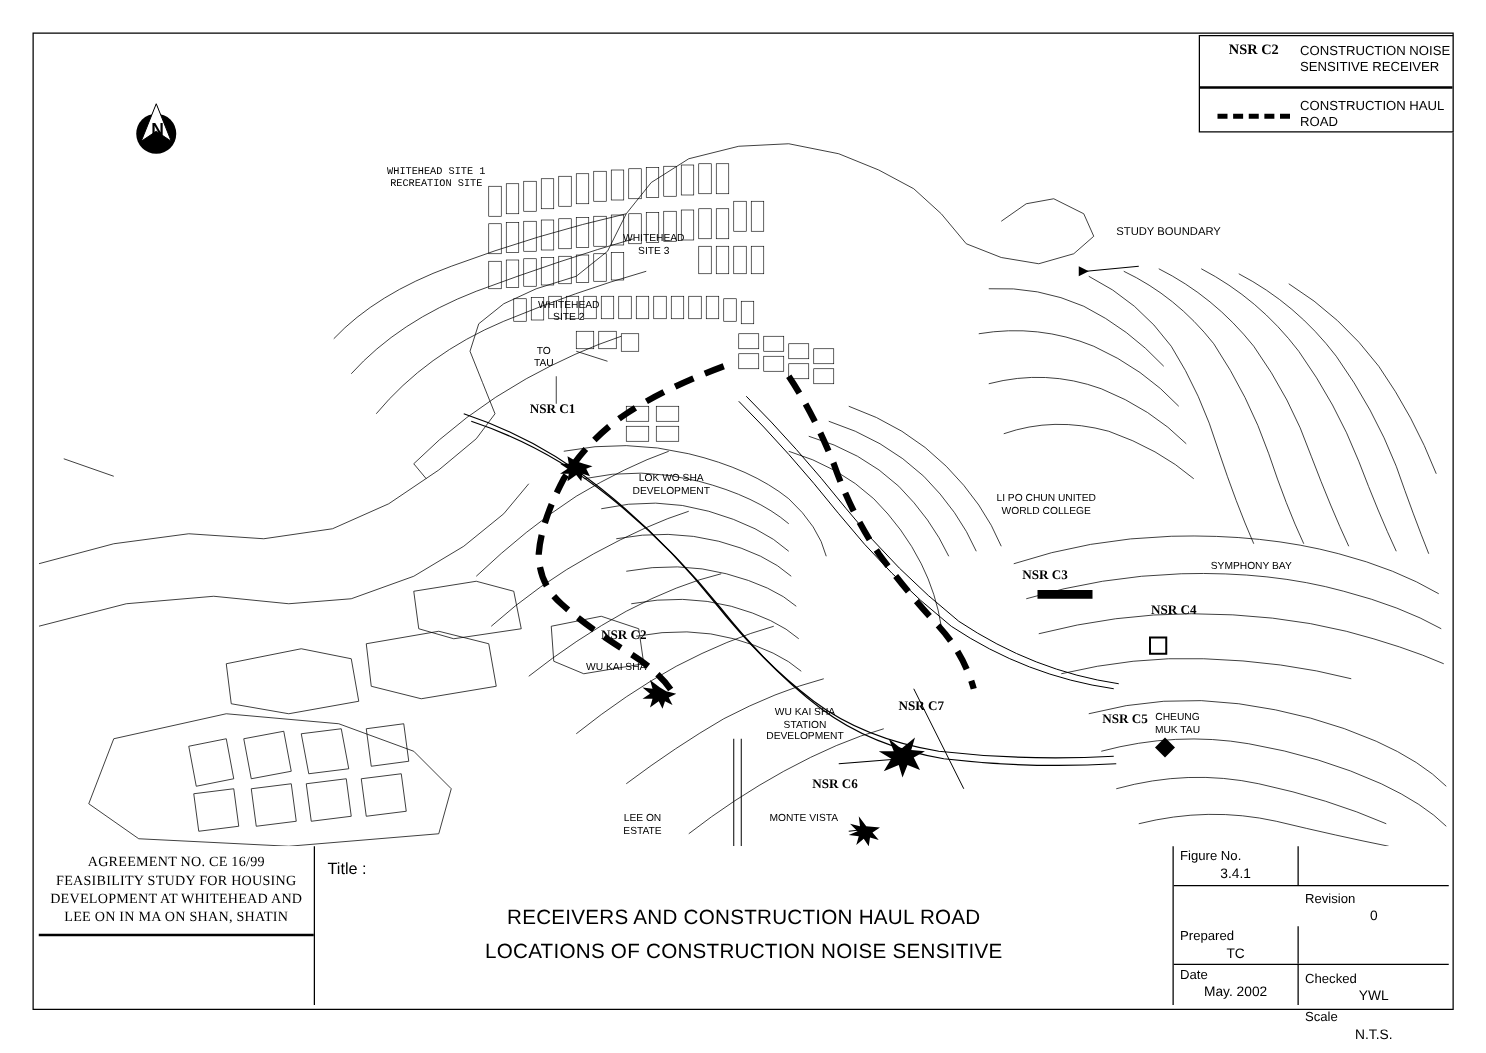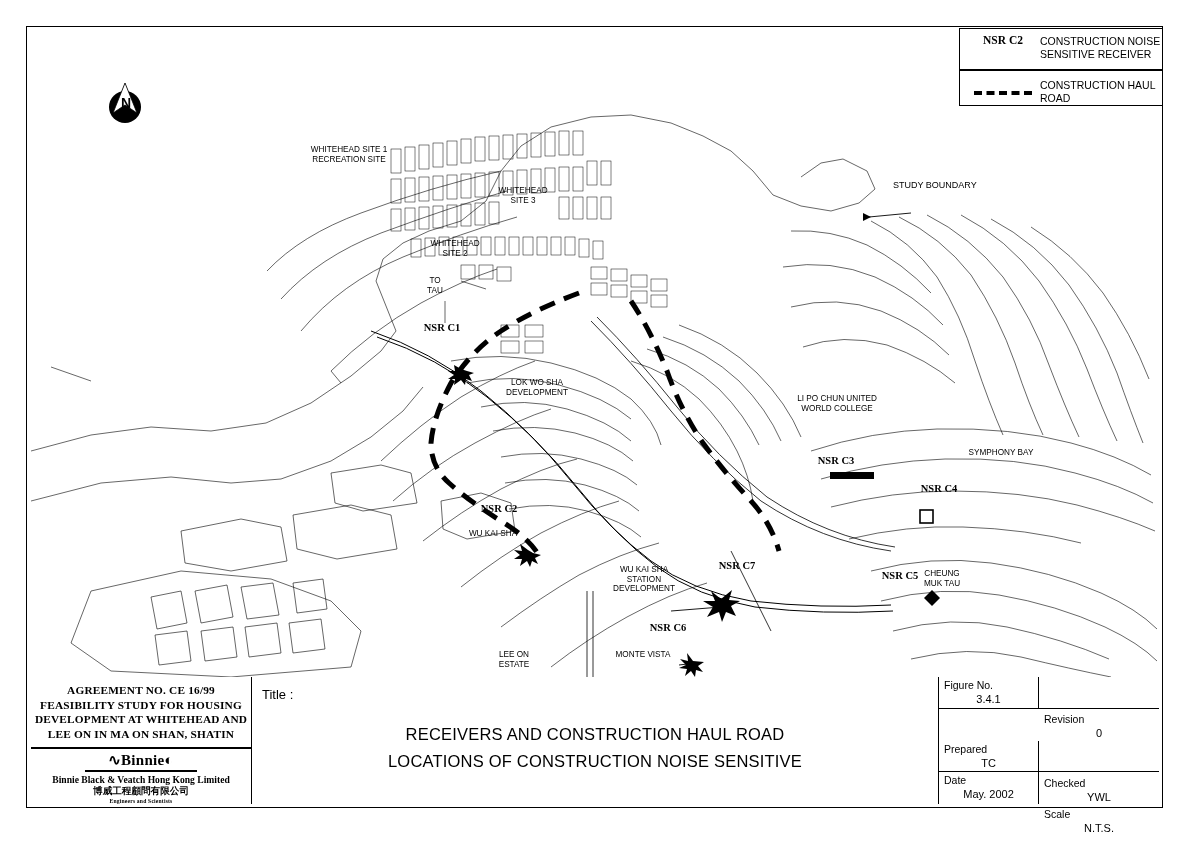--- a/index.html
+++ b/index.html
@@ -12,21 +12,21 @@
   #map svg{position:absolute;left:0;top:0;}
 
   
   .legend{position:absolute;left:959px;top:28px;width:204px;height:78px;border:1.5px solid #000;background:#fff;box-sizing:border-box;}
   .legend .divider{position:absolute;left:0;top:40px;width:100%;height:1.5px;background:#000;}
   .legend .nsr-sym{position:absolute;left:12px;top:5px;width:62px;text-align:center;font-size:11.5px;font-weight:bold;line-height:13px;font-family:"Liberation Serif",serif;}
   .legend .nsr-text{position:absolute;left:80px;top:6px;width:118px;font-size:10.5px;line-height:13px;}
   .legend .haul-sym{position:absolute;left:14px;top:62px;width:58px;height:0;border-top:4px dashed #000;}
   .legend .haul-text{position:absolute;left:80px;top:50px;width:118px;font-size:10.5px;line-height:13px;}
   .tb-left{position:absolute;left:31px;top:677px;width:221px;height:127px;border-right:1.5px solid #000;box-sizing:border-box;}
-  .tb-agreement{position:absolute;left:0;top:6px;width:100%;text-align:center;font-family:"Liberation Serif",serif;font-size:11.3px;font-weight:bold;line-height:14.5px;letter-spacing:.2px;}
+  .tb-agreement{position:absolute;left:0;top:6px;width:100%;text-align:center;font-family:"Liberation Serif",serif;font-size:11.3px;font-weight:normal;line-height:14.5px;letter-spacing:.2px;}
   .tb-agr-sep{position:absolute;left:0;top:70px;width:100%;height:1.5px;background:#000;}
   .logo-wrap{position:absolute;left:0;top:74px;width:100%;text-align:center;}
   .logo-line1{font-family:"Liberation Serif",serif;font-size:15px;font-weight:bold;letter-spacing:.3px;}
   .logo-rule{width:112px;height:2px;background:#000;margin:1px auto 2px auto;}
   .logo-line2{font-family:"Liberation Serif",serif;font-size:9.6px;font-weight:bold;letter-spacing:0;}
   .logo-line3{font-family:"Liberation Serif",serif;font-size:9.6px;font-weight:bold;}
   .logo-line4{font-family:"Liberation Serif",serif;font-size:5.6px;font-weight:bold;letter-spacing:.2px;}
 
   .tb-mid{position:absolute;left:252px;top:677px;width:687px;height:127px;border-right:1.5px solid #000;box-sizing:border-box;}
   .tb-title-label{position:absolute;left:10px;top:10px;font-size:13px;}
@@ -229,21 +229,21 @@
         <path d="M78 76 a16 16 0 1 0 32 0 a16 16 0 1 0 -32 0" fill="#000"></path>
         <path d="M94 52 L82 82 L94 74 L106 82 Z" fill="#000"></path>
         <path d="M94 52 L82 82 L94 74 L106 82 Z" fill="#fff" stroke="#000" stroke-width="0.8"></path>
       </g>
     </svg>
 
     <div class="mlab b" style="left:86px;top:68px;width:18px;font-size:14px;">N</div>
 
     <div class="mlab" style="left:862px;top:150px;width:120px;text-align:left;font-size:9px;">STUDY BOUNDARY</div>
 
-    <div class="mlab" style="left:262px;top:114px;width:112px;">WHITEHEAD SITE 1
+    <div class="mlab" style="left:262px;top:102px;width:112px;font-family:Liberation Mono, monospace;">WHITEHEAD SITE 1
 RECREATION SITE</div>
     <div class="mlab" style="left:440px;top:155px;width:104px;">WHITEHEAD
 SITE 3</div>
     <div class="mlab" style="left:372px;top:208px;width:104px;">WHITEHEAD
 SITE 2</div>
     <div class="mlab" style="left:356px;top:245px;width:96px;">TO
 TAU</div>
     <div class="mlab" style="left:450px;top:347px;width:112px;">LOK WO SHA
 DEVELOPMENT</div>
     <div class="mlab" style="left:746px;top:363px;width:120px;">LI PO CHUN UNITED
@@ -285,29 +285,20 @@
     <div class="haul-text" style="white-space:pre;">CONSTRUCTION HAUL
 ROAD</div>
   </div>
 
   <div class="tb-left">
     <div class="tb-agreement" style="white-space:pre;">AGREEMENT NO. CE 16/99
 FEASIBILITY STUDY FOR HOUSING
 DEVELOPMENT AT WHITEHEAD AND
 LEE ON IN MA ON SHAN, SHATIN</div>
     <div class="tb-agr-sep"></div>
-    <div class="logo-wrap">
-      <div class="logo-line1">
-        <span>∿</span><span>Binnie</span><span>◐</span>
-      </div>
-      <div class="logo-rule"></div>
-      <div class="logo-line2">Binnie Black &amp; Veatch Hong Kong Limited</div>
-      <div class="logo-line3">博威工程顧問有限公司</div>
-      <div class="logo-line4">Engineers and Scientists</div>
-    </div>
   </div>
 
   <div class="tb-mid">
     <div class="tb-title-label">Title :</div>
     <div class="tb-title-text">
       <div>RECEIVERS AND CONSTRUCTION HAUL ROAD</div>
       <div>LOCATIONS OF CONSTRUCTION NOISE SENSITIVE</div>
     </div>
   </div>
 

